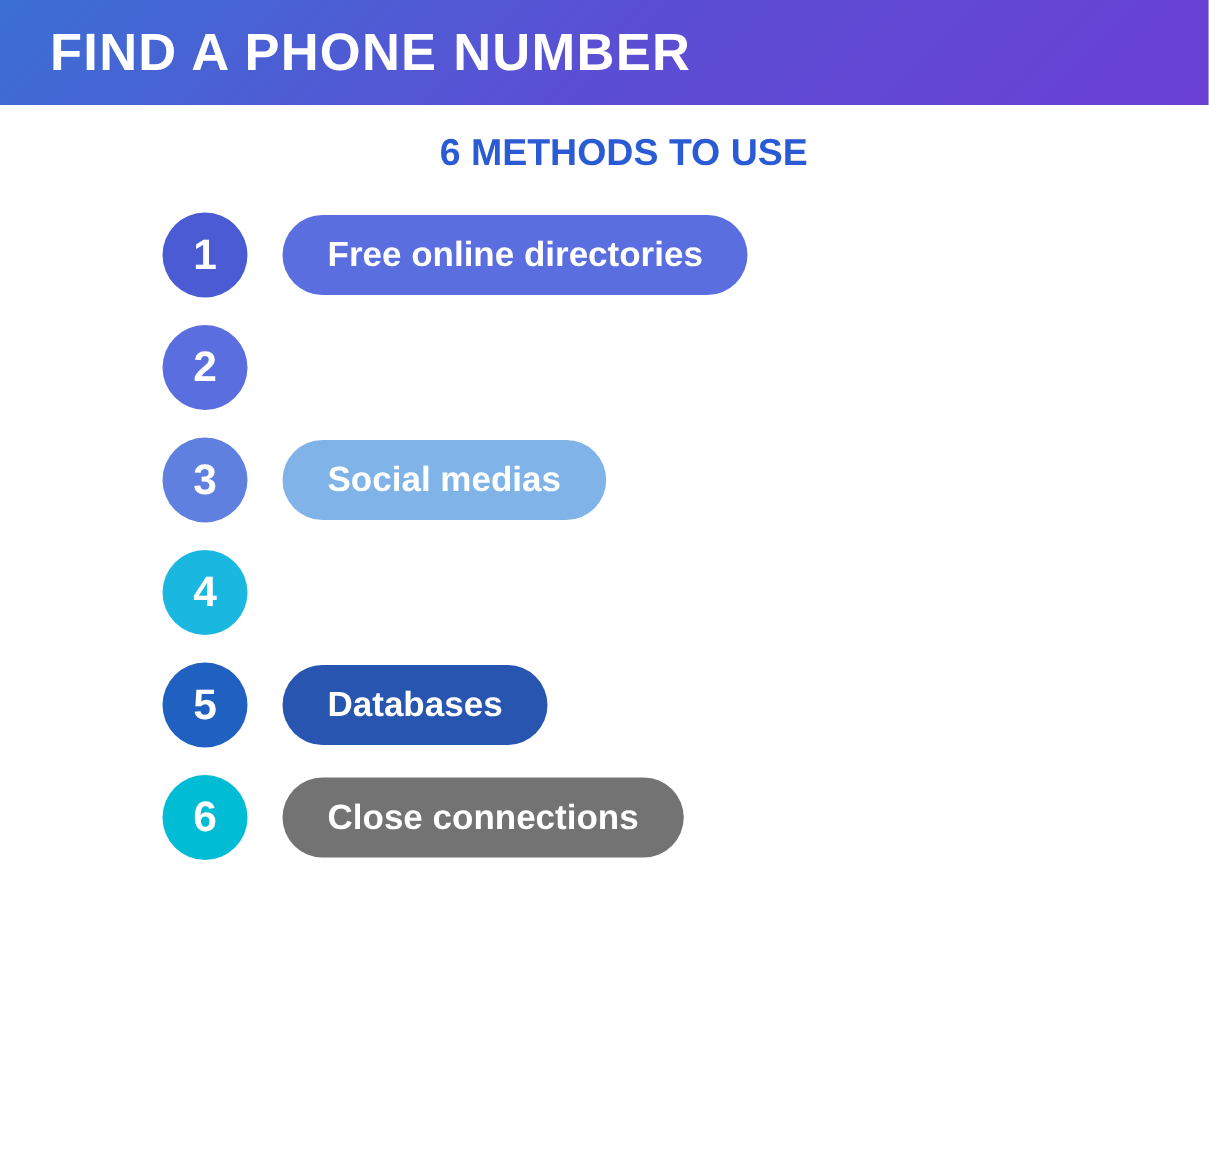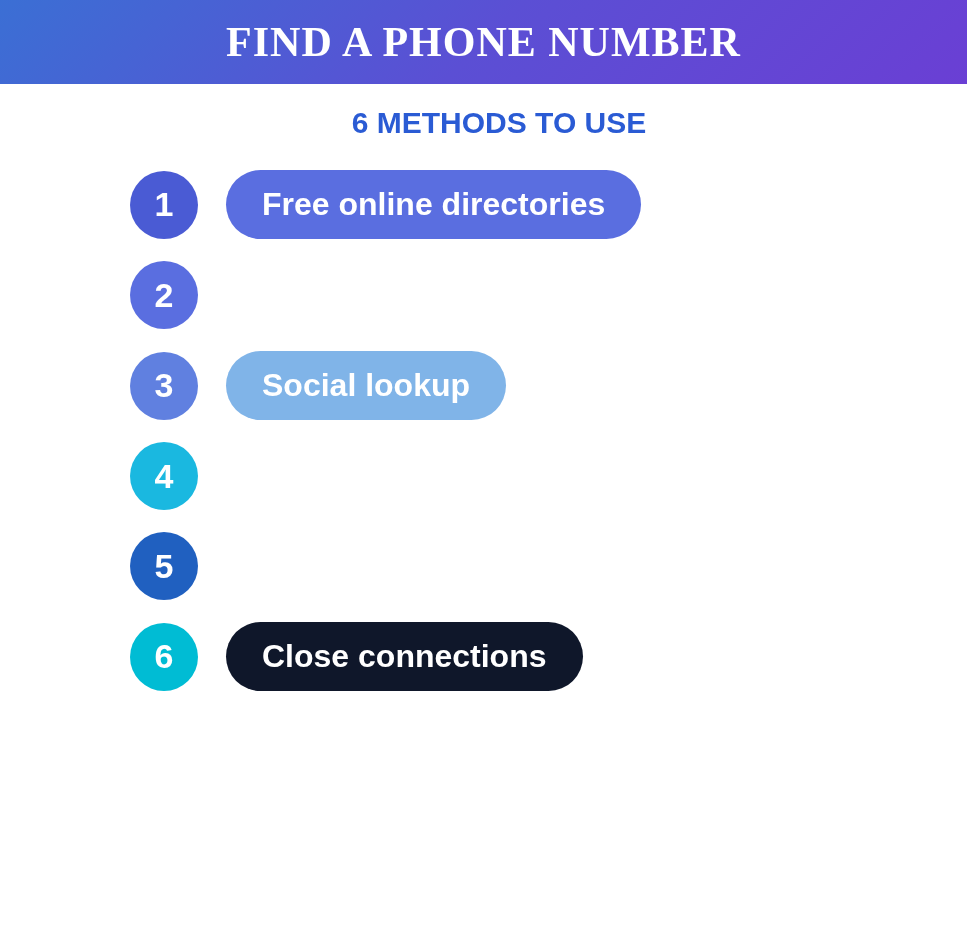--- a/index.html
+++ b/index.html
@@ -15,24 +15,22 @@
       font-family: 'Arial', sans-serif;
       display: flex;
       flex-direction: column;
       align-items: center;
       overflow: hidden;
     }
 
     .header-banner {
       width: 100%;
       background: linear-gradient(135deg, #3b6fd4 0%, #5b4fd4 50%, #6a3fd4 100%);
-      padding: 18px 28px;
-      text-align: center;
+      padding: 18px 40px;
       margin-bottom: 10px;
-      font-family: Liberation Serif, serif;
     }
 
     .header-title {
       color: #ffffff;
       font-size: 42px;
       font-weight: 900;
       letter-spacing: 1px;
       text-transform: uppercase;
     }
 
@@ -71,64 +69,65 @@
       color: #ffffff;
       font-size: 34px;
       font-weight: 900;
       flex-shrink: 0;
     }
 
     .method-label {
       border-radius: 50px;
       padding: 16px 36px;
       color: #ffffff;
-      font-size: 32px;
+      font-size: 28px;
       font-weight: 800;
       white-space: nowrap;
     }
 
     
     .num-1 { background: #4a5bd4; }
     .num-2 { background: #5a6ee0; }
     .num-3 { background: #6080e0; }
     .num-4 { background: #1ab8e0; }
     .num-5 { background: #2060c0; }
     .num-6 { background: #00bcd4; }
 
     .label-1 { background: #5a6ee0; }
     .label-2 { background: #7a90e8; }
     .label-3 { background: #80b4e8; }
     .label-4 { background: #00b8e8; }
     .label-5 { background: #2855b0; }
-    .label-6 { background: #0f172a; text-align: center; }
+    .label-6 { background: #737373; text-align: center; }
   </style>
 </head>
 <body>
 
 <div class="header-banner">
   <h1 class="header-title">FIND A PHONE NUMBER</h1>
 </div>
 
 <h2 class="subtitle">6 METHODS TO USE</h2>
 
 <div class="methods-list" id="methods-container">
 <div class="method-item">
       <div class="method-number num-1">1</div>
       <div class="method-label label-1">Free online directories</div>
     </div>
     <div class="method-item">
       <div class="method-number num-2">2</div>
     </div>
     <div class="method-item">
       <div class="method-number num-3">3</div>
-      <div class="method-label label-3">Social lookup</div>
+      <div class="method-label label-3">Social medias</div>
     </div>
     <div class="method-item">
       <div class="method-number num-4">4</div>
     </div>
     <div class="method-item">
       <div class="method-number num-5">5</div>
+      <div class="method-label label-5">Databases</div>
     </div>
     <div class="method-item">
       <div class="method-number num-6">6</div>
       <div class="method-label label-6">Close connections</div>
     </div>
   </div>
 
 </body></html>

